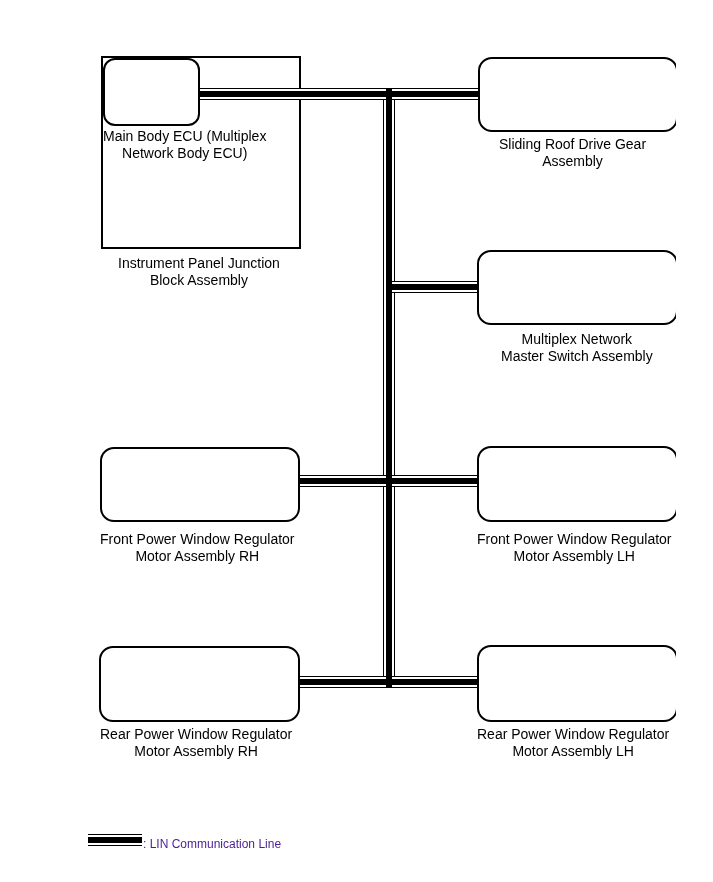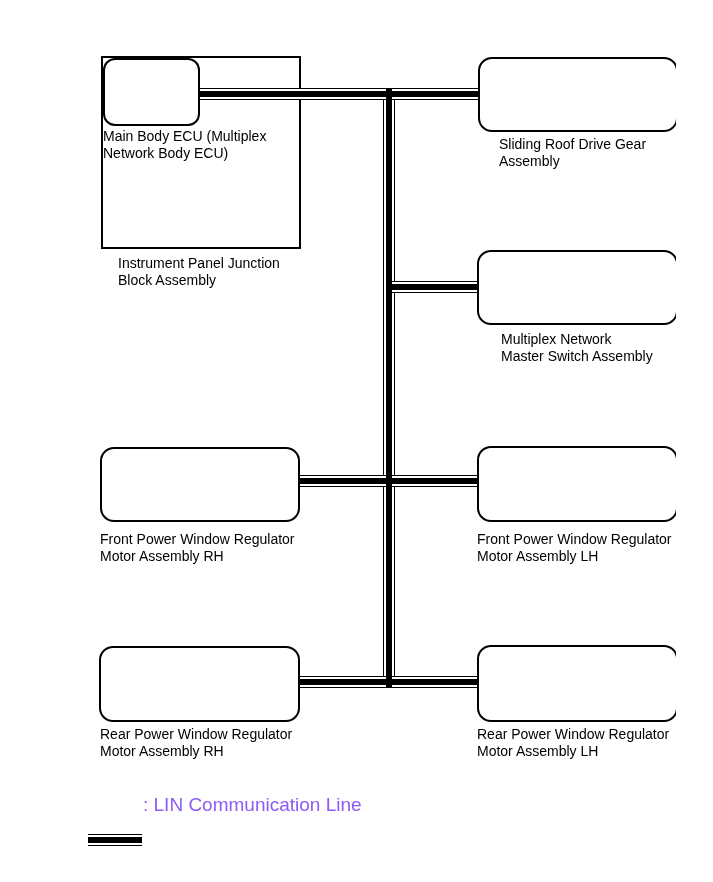--- a/index.html
+++ b/index.html
@@ -4,20 +4,21 @@
 <style>
   html, body { margin: 0; padding: 0; background: #ffffff; }
   .canvas {
     position: relative;
     width: 676px;
     height: 882px;
     background: #ffffff;
     font-family: "Liberation Sans", sans-serif;
     color: #000000;
     overflow: hidden;
+    text-align: center;
   }
   
   .bigrect {
     position: absolute;
     left: 101px; top: 56px;
     width: 200px; height: 193px;
     border: 2px solid #000;
     background: transparent;
     box-sizing: border-box;
   }
@@ -86,24 +87,24 @@
     width: 54px; height: 12px;
     background: linear-gradient(to bottom,
       #000 0, #000 1px,
       #fff 1px, #fff 3px,
       #000 3px, #000 9px,
       #fff 9px, #fff 11px,
       #000 11px, #000 12px);
   }
   .legend-text {
     position: absolute;
-    left: 143px; top: 796px;
-    font-size: 19px;
+    left: 143px; top: 836px;
+    font-size: 12px;
     line-height: 17px;
-    color: #8b5cf6;
+    color: #4c1d95;
     white-space: nowrap;
   }
 </style>
 </head>
 <body>
 
 <div class="canvas">
 
   <div class="bigrect"></div>
 

